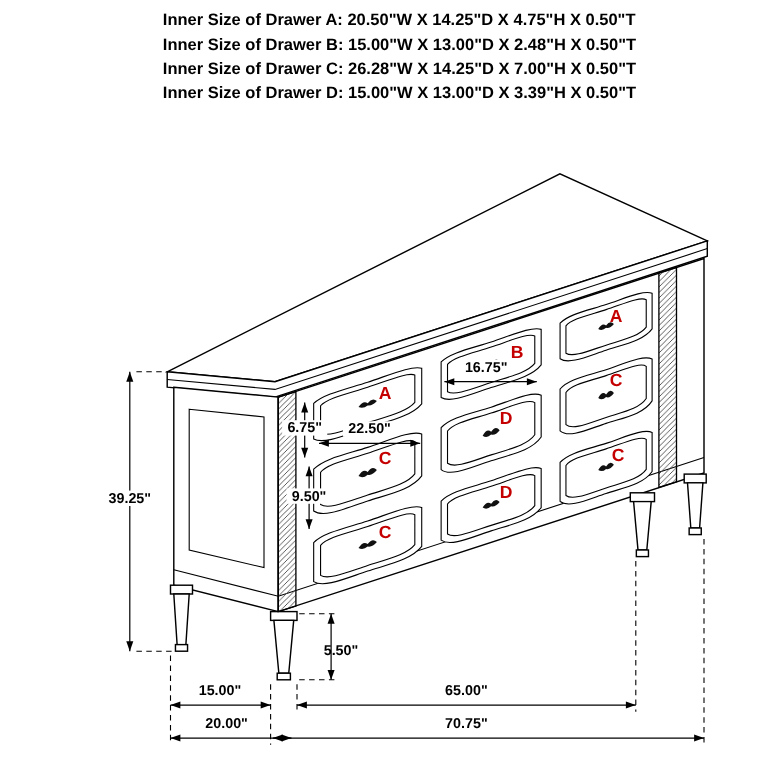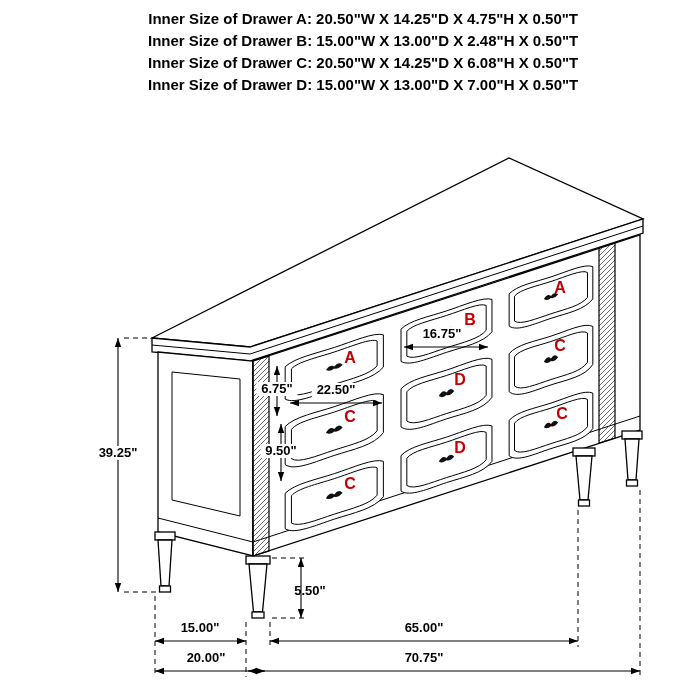--- a/index.html
+++ b/index.html
@@ -1,35 +1,35 @@
 <!DOCTYPE html>
 <html><head>
 <meta charset="utf-8">
 <style>
   html,body{margin:0;padding:0;background:#fff;}
   body{width:700px;height:700px;position:relative;font-family:"Liberation Sans",sans-serif;overflow:hidden;}
-  .header{position:absolute;left:148px;top:8px;text-align:center;}
+  .header{position:absolute;left:148px;top:8px;}
   .header div{font-weight:bold;font-size:15px;line-height:22px;color:#000;white-space:nowrap;}
   svg.diagram{position:absolute;left:0;top:0;}
   .outline{fill:#fff;stroke:#000;stroke-width:1.3;}
   .thin{fill:none;stroke:#000;stroke-width:1;}
   .hatched{stroke:#000;stroke-width:1.2;}
   .drawer-letter{font-family:"Liberation Sans",sans-serif;font-weight:bold;font-size:16px;fill:#c40000;text-anchor:middle;}
   .dim-label{font-family:"Liberation Sans",sans-serif;font-weight:bold;font-size:13px;fill:#000;text-anchor:middle;}
   .dim-line{stroke:#000;stroke-width:1.1;}
   .ext-line{stroke:#000;stroke-width:1;stroke-dasharray:5 4;fill:none;}
 </style>
 </head>
 <body>
 
 <div class="header">
   <div>Inner Size of Drawer A: 20.50"W X 14.25"D X 4.75"H X 0.50"T</div>
   <div>Inner Size of Drawer B: 15.00"W X 13.00"D X 2.48"H X 0.50"T</div>
-  <div>Inner Size of Drawer C: 20.50"W X 14.25"D X 6.08"H X 0.50"T</div>
-  <div>Inner Size of Drawer D: 15.00"W X 13.00"D X 7.00"H X 0.50"T</div>
+  <div>Inner Size of Drawer C: 26.28"W X 14.25"D X 7.00"H X 0.50"T</div>
+  <div>Inner Size of Drawer D: 15.00"W X 13.00"D X 3.39"H X 0.50"T</div>
 </div>
 
 <svg class="diagram" width="700" height="700" viewBox="0 0 700 700">
   <defs>
     <pattern id="hatch" width="5" height="5" patternUnits="userSpaceOnUse">
       <path d="M0,5 L5,0" stroke="#444" stroke-width="0.8"></path>
     </pattern>
     <g id="drawer-front-shape">
       <path d="M3,9 C12,2 32,5 50,5 C68,5 88,2 97,9 L97,48 C88,58 68,55 50,55 C32,55 12,58 3,48 Z" fill="#fff" stroke="#000" vector-effect="non-scaling-stroke"></path>
       <path d="M9,14 C15,8 33,10.5 50,10.5 C67,10.5 85,8 91,14 L91,44 C84,51.5 67,49.5 50,49.5 C33,49.5 16,51.5 9,44 Z" fill="none" stroke="#000" vector-effect="non-scaling-stroke"></path>

